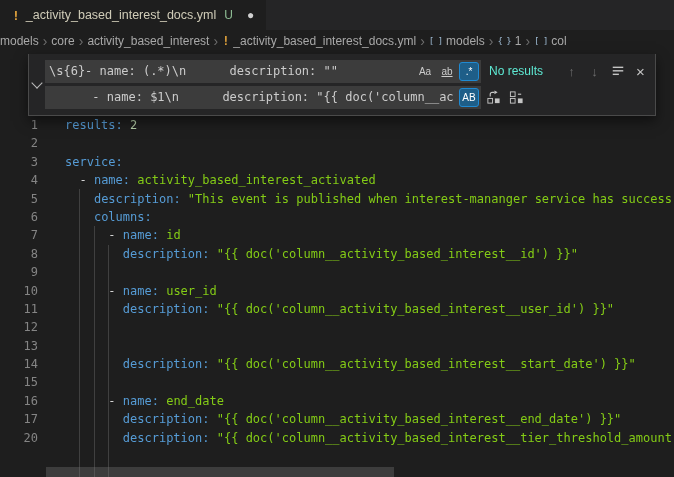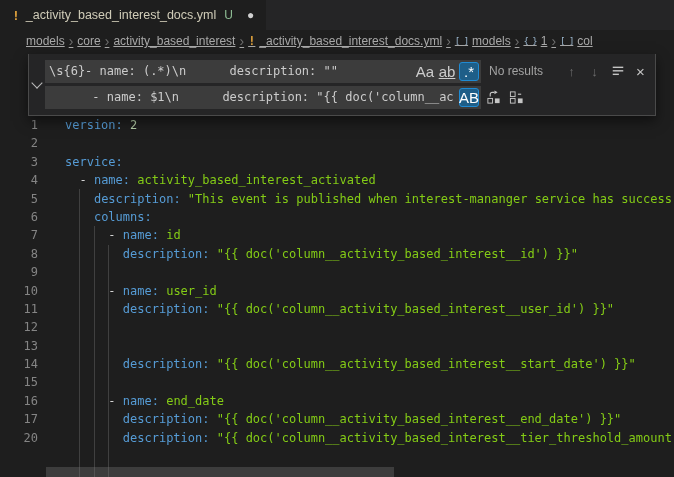--- a/index.html
+++ b/index.html
@@ -9,22 +9,22 @@
     -webkit-font-smoothing:antialiased;
   }
   
   .tabbar{height:30px;background:#252526;display:flex;align-items:stretch;}
   .tab{display:flex;align-items:center;gap:6px;padding:0 12px;background:#1e1e1e;cursor:pointer;}
   .file-icon{color:#e2a33d;font-weight:700;font-size:13px;font-family:"DejaVu Sans Mono",monospace;}
   .tab-label{color:#d0ccb8;font-size:12.5px;}
   .git-badge{color:#8fbe95;font-size:12px;margin-left:2px;}
   .dirty-dot{color:#d0d0d0;font-size:12px;margin-left:8px;}
   
-  .breadcrumbs{height:22px;display:flex;align-items:center;padding:0 4px 0 26px;
-    font-size:12px;color:#a9a9a9;white-space:nowrap;overflow:hidden;background:#1e1e1e;text-decoration:underline;}
+  .breadcrumbs{height:22px;display:flex;align-items:center;padding:0 4px 0 0;
+    font-size:12px;color:#a9a9a9;white-space:nowrap;overflow:hidden;background:#1e1e1e;}
   .bc-item{display:inline-flex;align-items:center;cursor:pointer;}
   .bc-sep{margin:0 4px;color:#6f6f6f;font-size:14px;line-height:1;}
   .bc-ic{margin-right:4px;font-family:"DejaVu Sans Mono",monospace;font-size:9px;letter-spacing:-1px;}
   .ic-warning{color:#e2a33d;font-weight:700;font-size:12px;letter-spacing:0;}
   .ic-array,.ic-object{color:#9cb8d0;}
   
   .editor{position:absolute;top:52px;left:0;right:0;bottom:0;overflow:hidden;}
   .lines{position:absolute;top:64px;left:0;right:0;z-index:2;
     font-family:"DejaVu Sans Mono",monospace;font-size:12px;}
   .row{display:flex;height:18.4px;line-height:18.4px;white-space:pre;}
@@ -48,26 +48,26 @@
     align-items:center;justify-content:center;cursor:pointer;}
   .chev{width:7px;height:7px;border-right:1.4px solid #bbbbbb;border-bottom:1.4px solid #bbbbbb;
     transform:rotate(45deg);margin-top:-3px;}
   .fw-row{display:flex;align-items:center;height:24px;margin:2px 0;}
   .input-wrap{position:relative;flex:0 0 436px;width:436px;height:23px;}
   .fw-input{width:100%;height:100%;box-sizing:border-box;background:#3c3c3c;border:none;outline:none;
     color:#cccccc;font-family:"DejaVu Sans Mono",monospace;font-size:12px;padding:0 4px;}
   .pad-find{padding-right:70px;}
   .pad-repl{padding-right:28px;}
   .opts{position:absolute;right:2px;top:2px;display:flex;gap:2px;}
-  .opt{width:20px;height:19px;padding:0;font-size:15px;color:#cccccc;background:transparent;
+  .opt{width:20px;height:19px;padding:0;font-size:10px;color:#cccccc;background:transparent;
     border:1px solid transparent;border-radius:3px;display:flex;align-items:center;
     justify-content:center;font-family:"Liberation Sans",sans-serif;cursor:pointer;}
   .opt.active{background:rgba(0,127,212,0.5);border-color:#1f8ad2;color:#ffffff;}
   .opt-ww{text-decoration:underline;}
-  .results{color:#a3a3a3;font-size:12px;margin-left:8px;white-space:nowrap;}
+  .results{color:#5eead4;font-size:12px;margin-left:8px;white-space:nowrap;}
   .spacer{flex:1;}
   .iconbtn{width:21px;height:21px;margin-left:2px;padding:0;background:transparent;border:none;
     color:#c5c5c5;font-size:13px;display:flex;align-items:center;justify-content:center;cursor:pointer;}
   .iconbtn.dim{opacity:.45;}
   .close-x{font-size:15px;}
   .iconbtn svg{display:block;}
 </style>
 </head>
 <body>
 
@@ -112,21 +112,21 @@
       <span class="bc-ic ic-array">[ ]</span>
       <span class="bc-label">col</span>
     </span>
   </div>
 
 <div class="editor">
   <div class="guide g1"></div>
   <div class="guide g2"></div>
   <div class="guide g3"></div>
   <div class="lines" id="code-lines">
-      <div class="row"><span class="ln">1</span><span class="lc"><span class="t-k">version:</span><span class="t-p"> </span><span class="t-n">2</span></span></div>
+      <div class="row"><span class="ln">1</span><span class="lc"><span class="t-k">results:</span><span class="t-p"> </span><span class="t-n">2</span></span></div>
       <div class="row"><span class="ln">2</span><span class="lc"></span></div>
       <div class="row"><span class="ln">3</span><span class="lc"><span class="t-k">service:</span></span></div>
       <div class="row"><span class="ln">4</span><span class="lc"><span class="t-p">  - </span><span class="t-k">name:</span><span class="t-p"> </span><span class="t-s">activity_based_interest_activated</span></span></div>
       <div class="row"><span class="ln">5</span><span class="lc"><span class="t-p">    </span><span class="t-k">description:</span><span class="t-p"> </span><span class="t-s">"This event is published when interest-mananger service has success</span></span></div>
       <div class="row"><span class="ln">6</span><span class="lc"><span class="t-p">    </span><span class="t-k">columns:</span></span></div>
       <div class="row"><span class="ln">7</span><span class="lc"><span class="t-p">      - </span><span class="t-k">name:</span><span class="t-p"> </span><span class="t-s">id</span></span></div>
       <div class="row"><span class="ln">8</span><span class="lc"><span class="t-p">        </span><span class="t-k">description:</span><span class="t-p"> </span><span class="t-s">"{{ doc('column__activity_based_interest__id') }}"</span></span></div>
       <div class="row"><span class="ln">9</span><span class="lc"></span></div>
       <div class="row"><span class="ln">10</span><span class="lc"><span class="t-p">      - </span><span class="t-k">name:</span><span class="t-p"> </span><span class="t-s">user_id</span></span></div>
       <div class="row"><span class="ln">11</span><span class="lc"><span class="t-p">        </span><span class="t-k">description:</span><span class="t-p"> </span><span class="t-s">"{{ doc('column__activity_based_interest__user_id') }}"</span></span></div>

